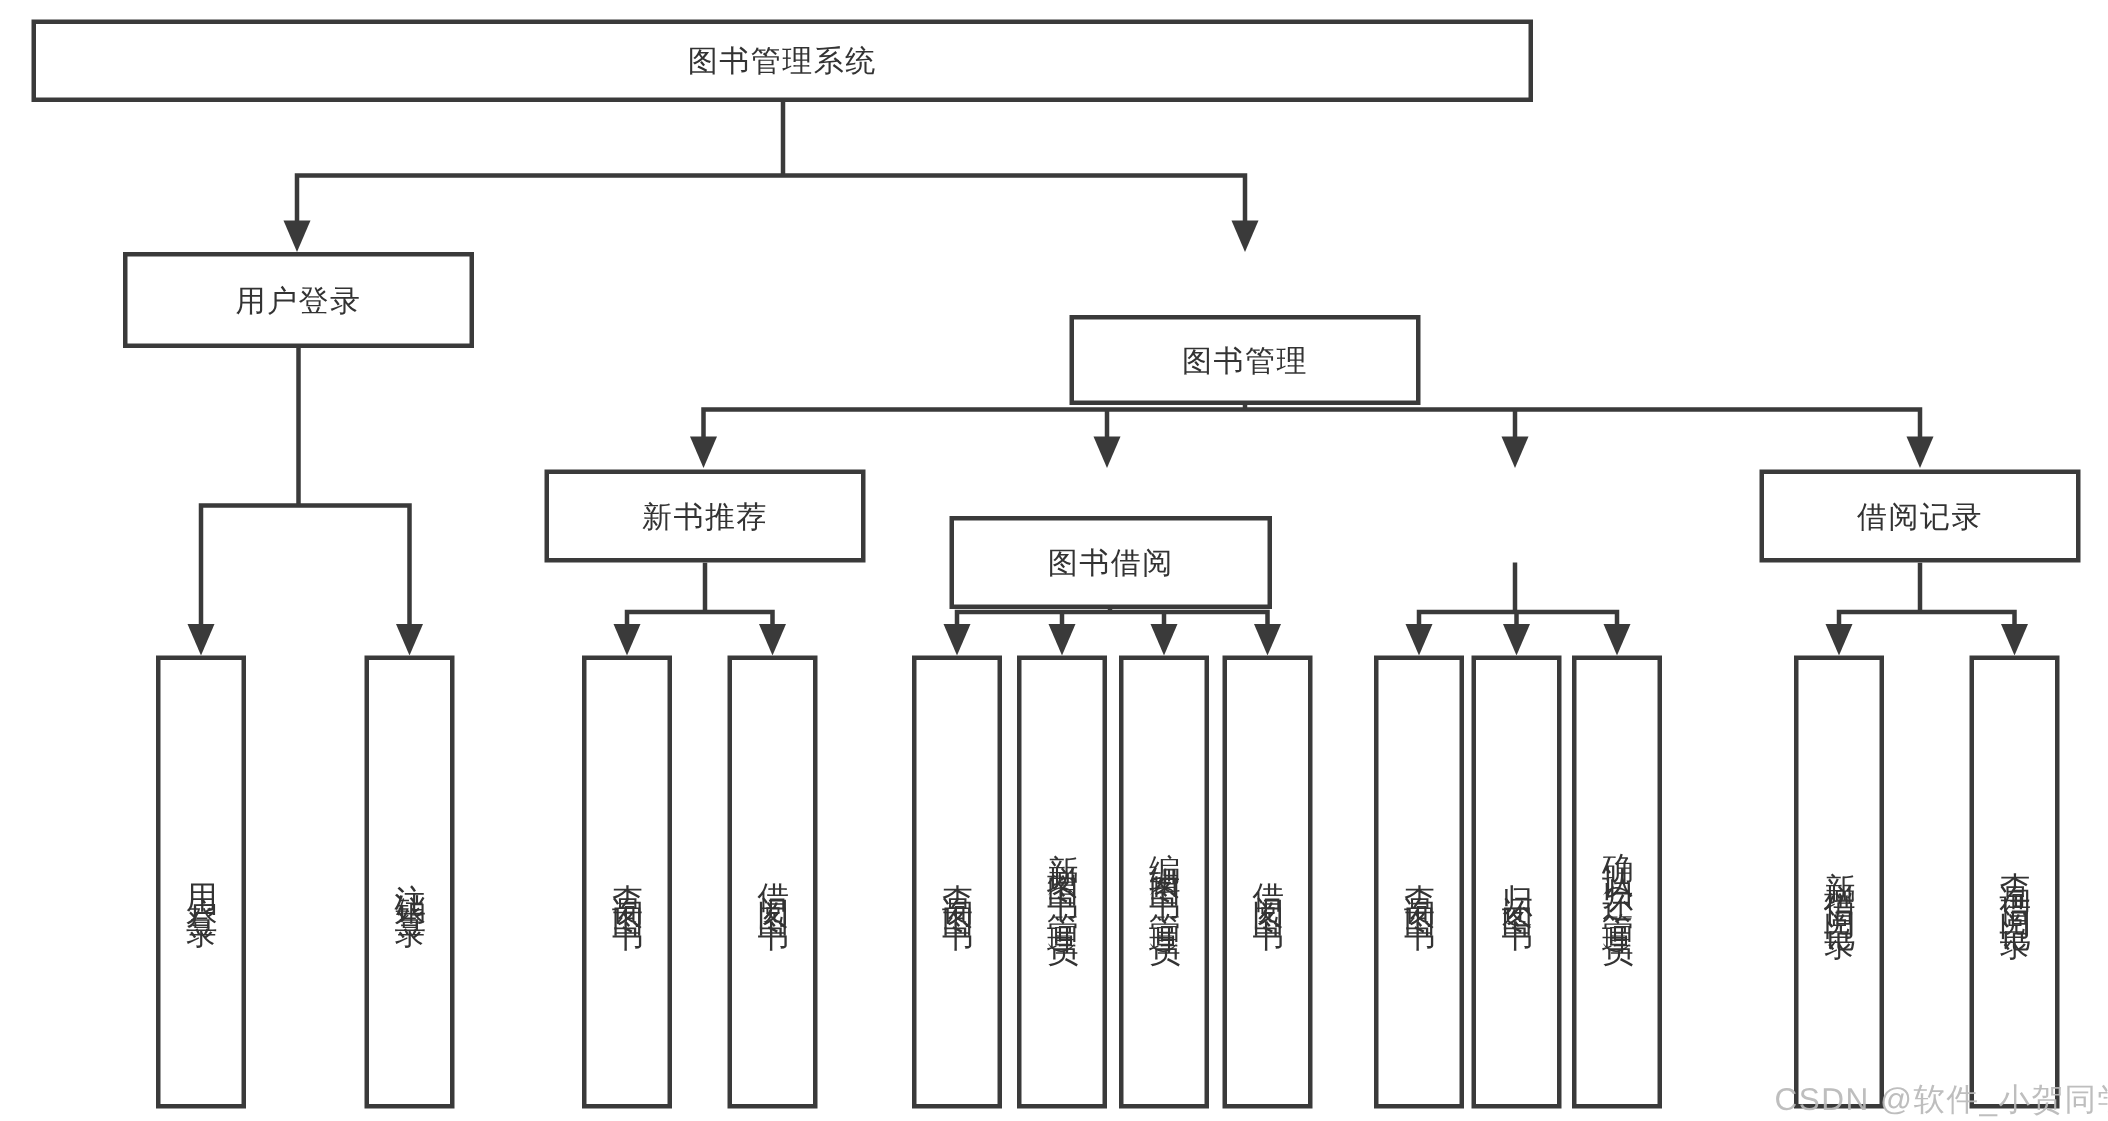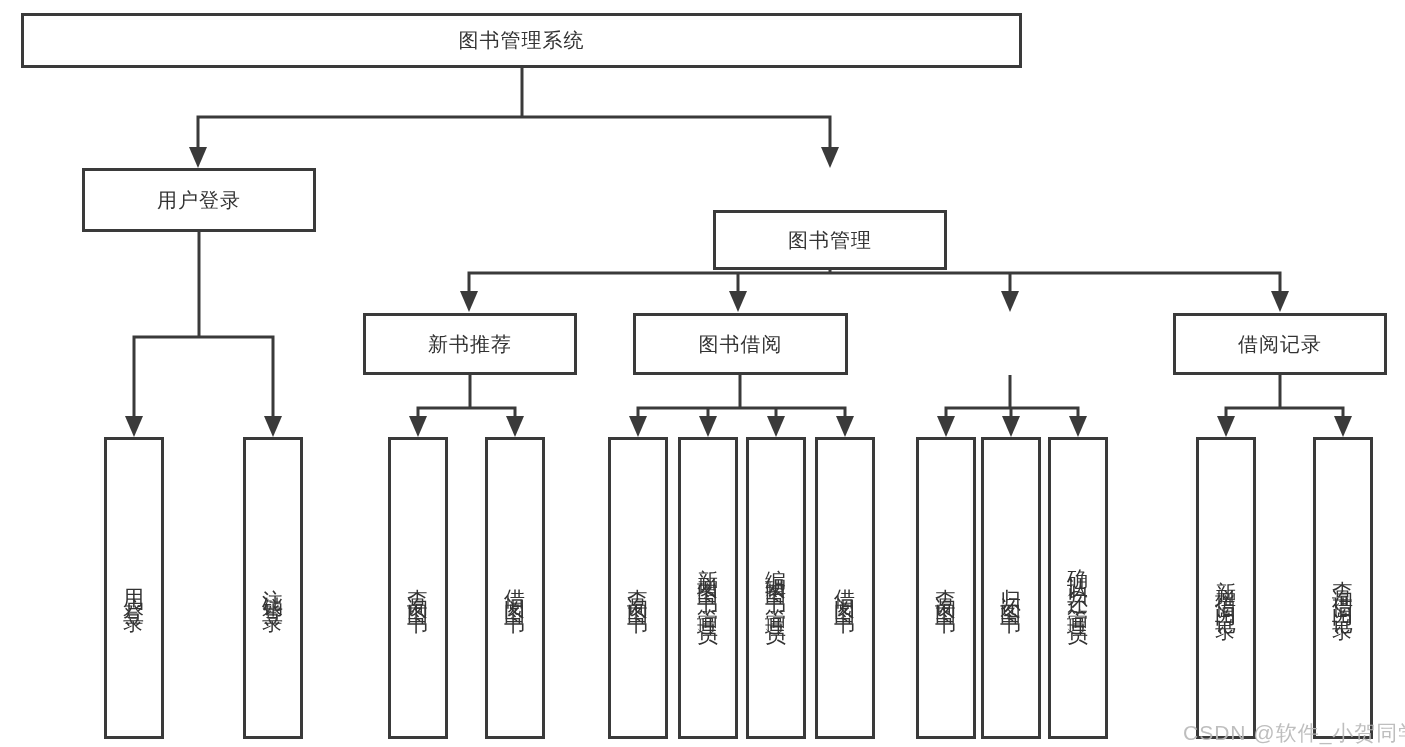--- a/index.html
+++ b/index.html
@@ -24,21 +24,21 @@
     border:3px solid var(--line);
     display:flex;align-items:center;justify-content:center;
     color:var(--text);
   }
   .h-node{font-size:20px;letter-spacing:1px;}
   .root{left:21px;top:13px;width:1001px;height:55px;}
   .l2a{left:82px;top:168px;width:234px;height:64px;}
   .l2b{left:713px;top:168px;width:234px;height:60px;margin-top:42px;}
   .l3{top:313px;height:62px;}
   .l3a{left:363px;width:214px;}
-  .l3b{left:633px;width:215px;}
+  .l3b{left:633px;width:215px;margin-top:31px;}
   .l3c{left:903px;width:214px;}
   .l3d{left:1173px;width:214px;}
   .leaf{top:437px;width:60px;height:302px;}
   .leaf .vtext{
     writing-mode:vertical-lr;text-orientation:upright;
     font-size:21px;letter-spacing:8px;line-height:1;
     white-space:nowrap;
   }
   #u1{left:104px;}  #u2{left:243px;}
   #r1{left:388px;}  #r2{left:485px;}

